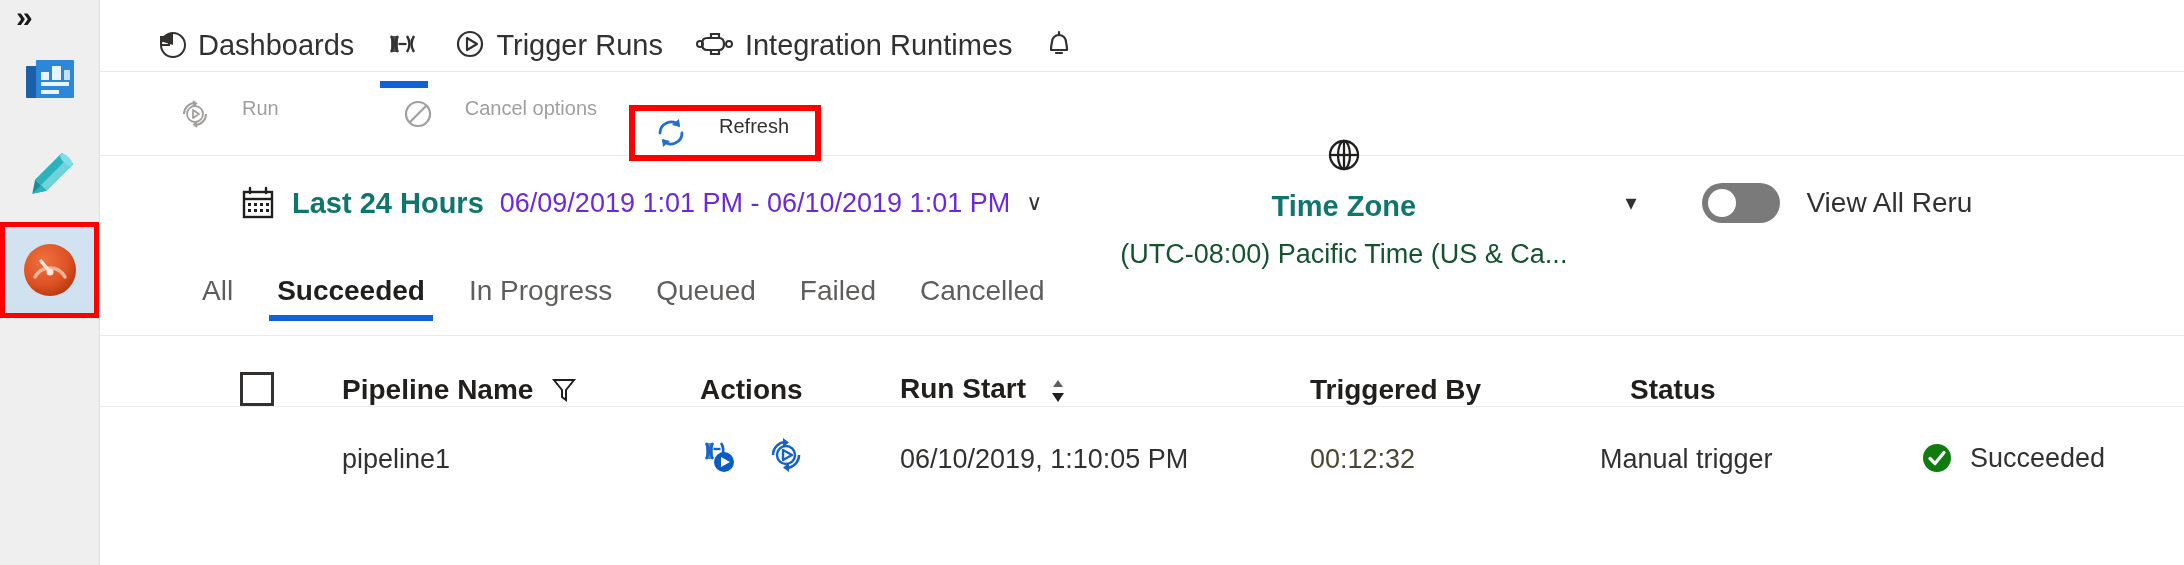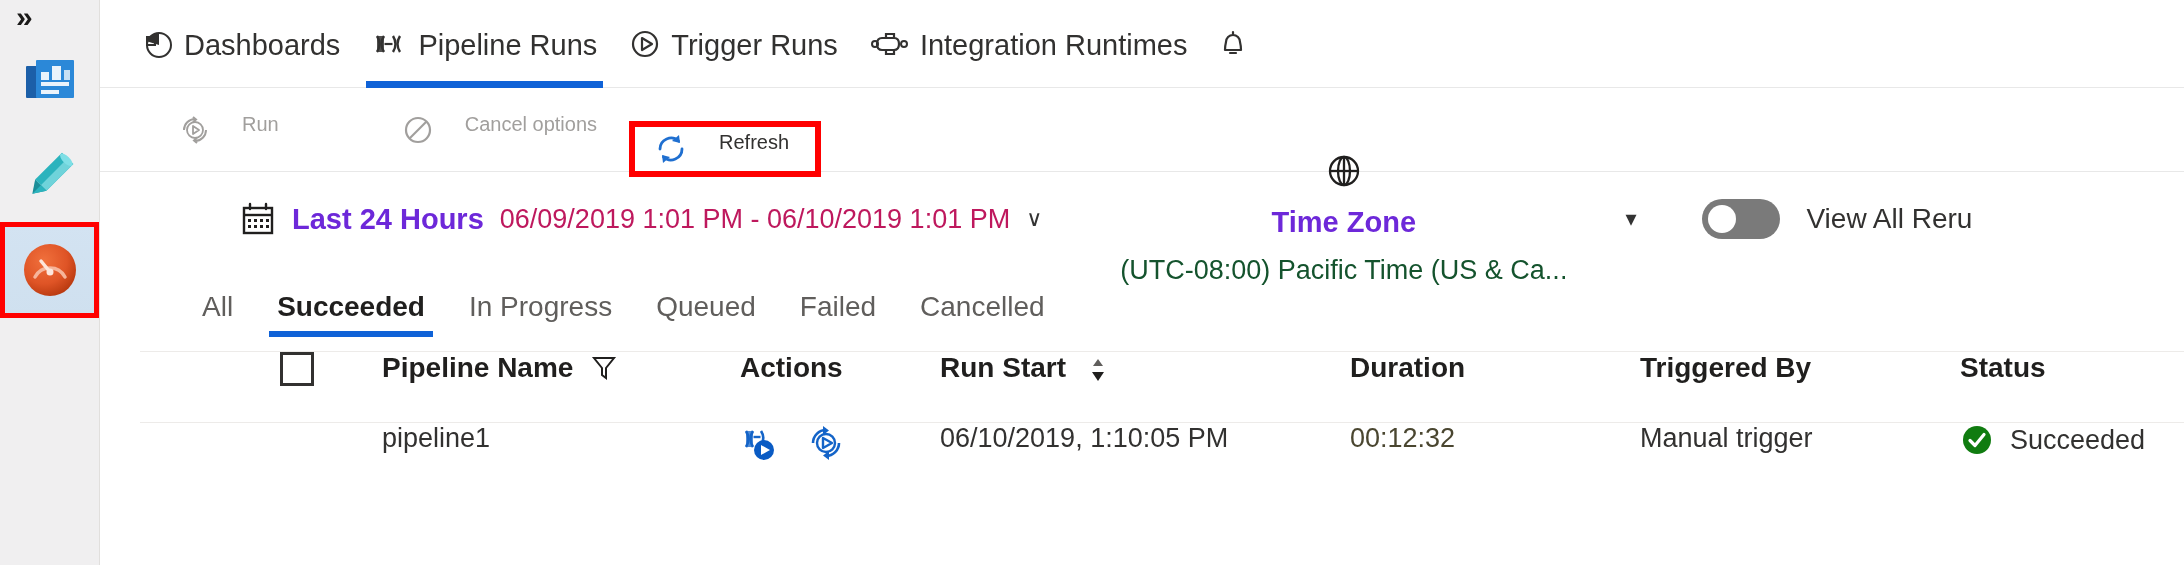--- a/index.html
+++ b/index.html
@@ -70,25 +70,25 @@
   .main {
     position: relative;
     flex: 1 1 auto;
     min-width: 0;
     background: #ffffff;
   }
 
   
   .topnav {
     position: relative;
-    height: 88px;
+    height: 72px;
     border-bottom: 1px solid #e8e8e8;
     display: flex;
     align-items: flex-start;
-    padding-left: 26px;
+    padding-left: 40px;
     box-sizing: border-box;
   }
   .nav-tab {
     position: relative;
     display: flex;
     align-items: center;
     gap: 10px;
     height: 88px;
     padding: 0 16px;
     font-size: 29px;
@@ -148,25 +148,25 @@
   }
   .fb-group {
     display: flex;
     align-items: center;
     gap: 16px;
     white-space: nowrap;
   }
   .fb-strong {
     font-size: 29px;
     font-weight: bold;
-    color: #6d28d9;
+    color: #0f766e;
   }
   .fb-value {
     font-size: 27px;
-    color: #be185d;
+    color: #6d28d9;
   }
   .fb-value.muted { color: #14532d; }
   .caret {
     display: inline-block;
     font-size: 22px;
     color: #333;
     cursor: pointer;
   }
   .toggle {
     width: 78px;
@@ -221,24 +221,23 @@
     background: #0f62d7;
   }
 
   
   .tablewrap {
     position: relative;
     margin-top: 14px;
   }
   .grid-row {
     display: flex;
-    align-items: flex-start;
+    align-items: flex-end;
     box-sizing: border-box;
     padding-left: 140px;
-    margin-left: 40px;
   }
   .grid-head {
     height: 72px;
     border-top: 1px solid #edebe9;
     border-bottom: 1px solid #edebe9;
     font-size: 28px;
     font-weight: bold;
     color: #201f1e;
   }
   .grid-body {
@@ -341,21 +340,20 @@
         <span class="nav-ico">
           <svg width="36" height="32" viewBox="0 0 36 32">
             <path d="M5 8 q5 8 0 16" fill="none" stroke="#323130" stroke-width="2.4"></path>
             <path d="M12 8 q-5 8 0 16" fill="none" stroke="#323130" stroke-width="2.4"></path>
             <rect x="5" y="8" width="7" height="16" fill="#323130" opacity="0.85"></rect>
             <path d="M21 8 q5 8 0 16" fill="none" stroke="#323130" stroke-width="2.4"></path>
             <path d="M28 8 q-5 8 0 16" fill="none" stroke="#323130" stroke-width="2.4"></path>
             <path d="M12.5 16 h8" stroke="#323130" stroke-width="2.2"></path>
           </svg>
         </span>
-        <span class="nav-label">Pipeline Runs</span>
       </div>
 
       <div class="nav-tab">
         <span class="nav-ico">
           <svg width="32" height="32" viewBox="0 0 32 32">
             <circle cx="16" cy="16" r="12" fill="none" stroke="#323130" stroke-width="2.2"></circle>
             <polygon points="13,10 23,16 13,22" fill="none" stroke="#323130" stroke-width="2.2" stroke-linejoin="round"></polygon>
           </svg>
         </span>
         <span class="nav-label">Trigger Runs</span>
@@ -499,23 +497,20 @@
           <span>Actions</span>
         </div>
         <div class="c-start">
           <span>Run Start</span>
           <span style="display:inline-block;vertical-align:middle;margin-left:14px;">
             <svg width="20" height="30" viewBox="0 0 20 30">
               <polygon points="10,4 15,11 5,11" fill="#605e5c"></polygon>
               <polygon points="10,26 4,17 16,17" fill="#201f1e"></polygon>
             </svg>
           </span>
-        </div>
-        <div class="c-dur">
-          <span>Duration</span>
         </div>
         <div class="c-trig">
           <span>Triggered By</span>
         </div>
         <div class="c-stat">
           <span>Status</span>
         </div>
       </div>
 
       <div class="grid-row grid-body">

